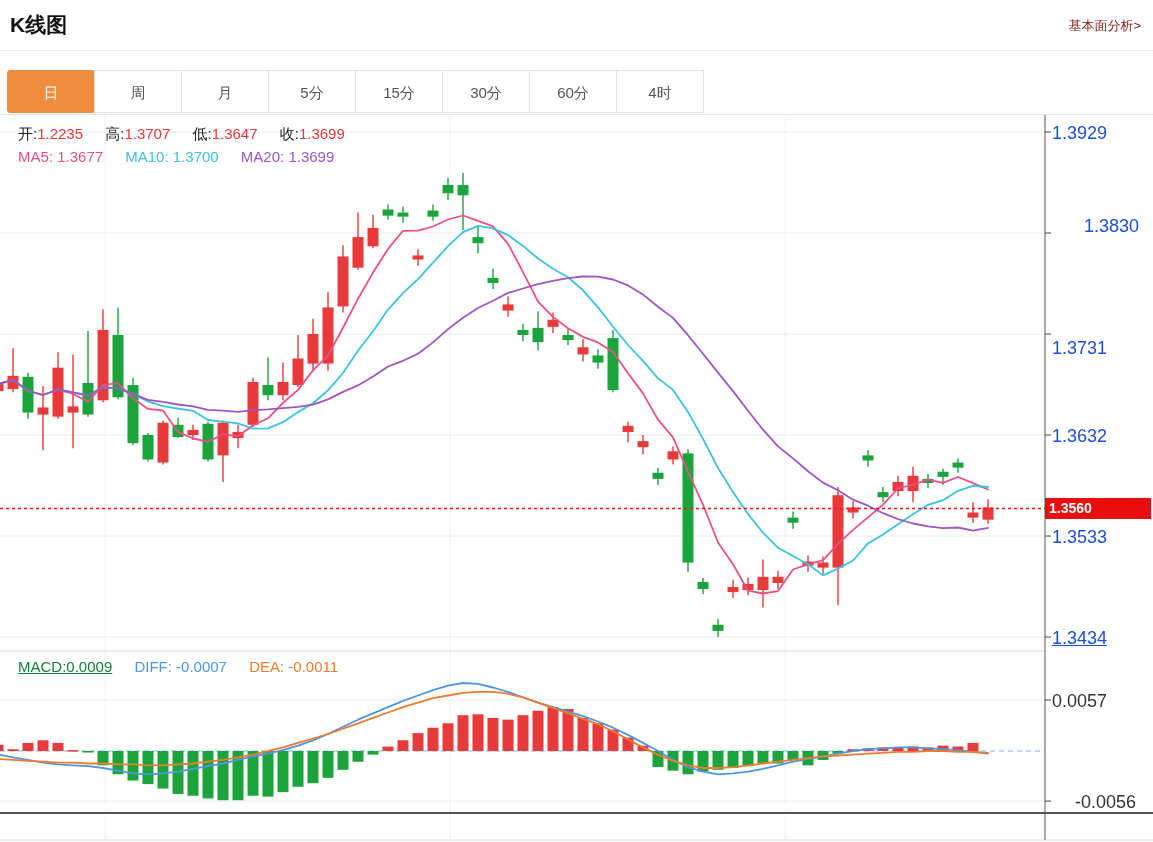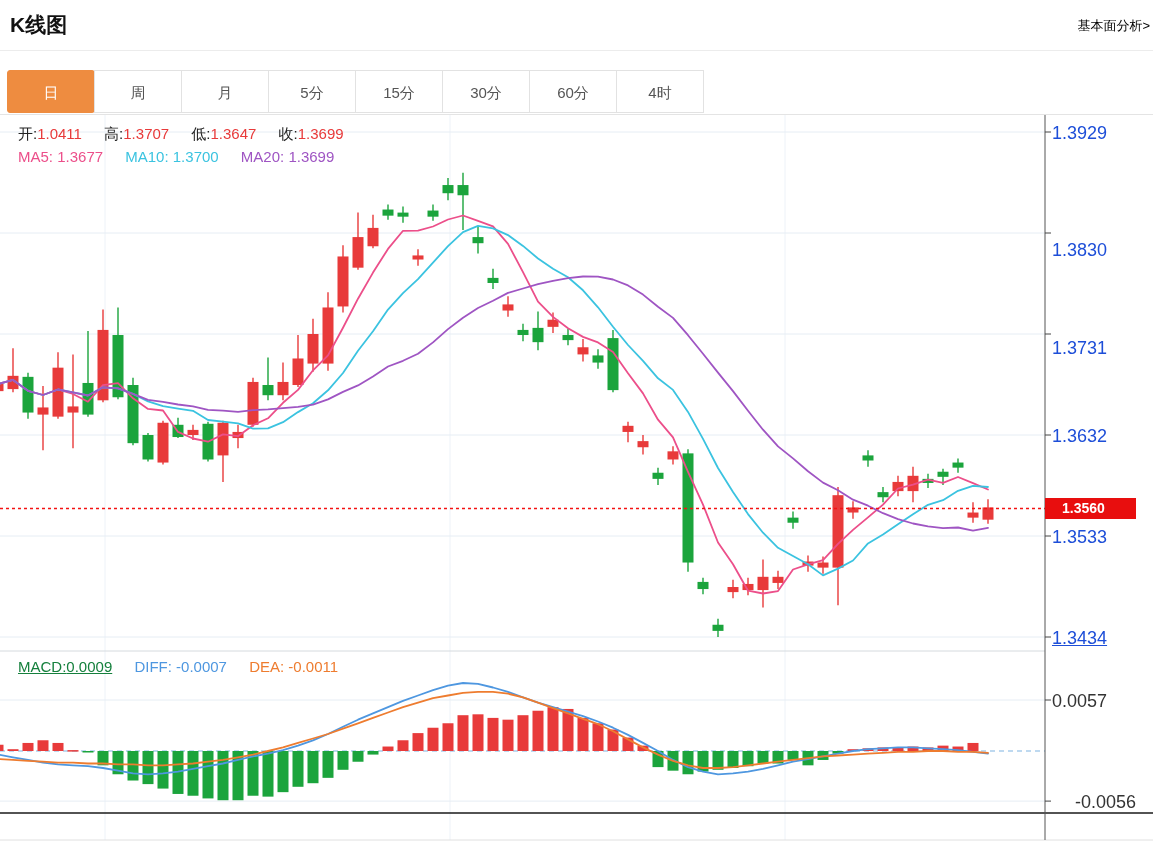--- a/index.html
+++ b/index.html
@@ -1,38 +1,38 @@
 <!DOCTYPE html>
 <html><head>
 <meta charset="utf-8">
 <style>
   html,body{margin:0;padding:0;background:#fff;}
   #app{position:relative;width:1153px;height:842px;overflow:hidden;
        font-family:"Liberation Sans","DejaVu Sans",sans-serif;background:#fff;}
   .abs{position:absolute;}
   #page-title{left:10px;top:11px;font-size:21px;font-weight:bold;color:#111;}
-  #fundamental-link{right:3px;top:17px;font-size:13px;color:#000000;cursor:pointer;}
+  #fundamental-link{right:12px;top:17px;font-size:13px;color:#7f1d1d;cursor:pointer;}
   #header-rule{left:0;top:50px;width:1153px;border-top:1px solid #ececec;}
   #tabbar{left:8px;top:70px;display:flex;}
   .tab{width:88px;height:43px;line-height:43px;text-align:center;font-size:15px;color:#555;
        background:#fff;border:1px solid #e2e2e2;margin-left:-1px;box-sizing:border-box;cursor:pointer;}
   .tab.active{background:#ee8c40;border-color:#ee8c40;color:#fff;border-radius:3px;}
   #tabbar-rule{left:0;top:114px;width:1153px;border-top:1px solid #e4e4e4;}
   .info-row{font-size:15px;white-space:nowrap;}
   .info-row .grp{margin-right:18px;}
   .lbl-dark{color:#222;}
   .val-red{color:#e83a3a;}
   #ohlc-row{left:18px;top:125px;}
   #ma-row{left:18px;top:148px;}
   #macd-row{left:18px;top:658px;}
   #kdj-row{left:22px;top:819px;font-size:14px;}
   .axis-label{position:absolute;left:1052px;font-size:18px;color:#1d4ed8;}
   .macd-axis-label{position:absolute;left:1052px;font-size:18px;color:#333;}
-  #price-tag{left:1045px;top:498px;width:91px;height:21px;line-height:21px;
-             padding-left:17px;box-sizing:border-box;font-size:14px;font-weight:bold;color:#fff;}
+  #price-tag{left:1045px;top:498px;width:106px;height:21px;line-height:21px;
+             padding-left:4px;box-sizing:border-box;font-size:14px;font-weight:bold;color:#fff;}
   #chart-svg{left:0;top:0;}
 </style>
 </head>
 <body>
 
 <div id="app">
 
   <div class="abs" id="page-title">K线图</div>
   <div class="abs" id="fundamental-link">基本面分析&gt;</div>
   <div class="abs" id="header-rule"></div>
@@ -288,21 +288,21 @@
       <line x1="1045" y1="233" x2="1051" y2="233" stroke="#444" stroke-width="1"></line>
       <line x1="1045" y1="334" x2="1051" y2="334" stroke="#444" stroke-width="1"></line>
       <line x1="1045" y1="435" x2="1051" y2="435" stroke="#444" stroke-width="1"></line>
       <line x1="1045" y1="536" x2="1051" y2="536" stroke="#444" stroke-width="1"></line>
       <line x1="1045" y1="637" x2="1051" y2="637" stroke="#444" stroke-width="1"></line>
       <line x1="1045" y1="700" x2="1051" y2="700" stroke="#444" stroke-width="1"></line>
       <line x1="1045" y1="801.1052631578948" x2="1051" y2="801.1052631578948" stroke="#444" stroke-width="1"></line>
     </svg>
 
   <div class="abs info-row" id="ohlc-row">
-    <span class="grp"><span class="lbl-dark">开:</span><span class="val-red">1.0411</span></span>
+    <span class="grp"><span class="lbl-dark">开:</span><span class="val-red">1.2235</span></span>
     <span class="grp"><span class="lbl-dark">高:</span><span class="val-red">1.3707</span></span>
     <span class="grp"><span class="lbl-dark">低:</span><span class="val-red">1.3647</span></span>
     <span class="grp"><span class="lbl-dark">收:</span><span class="val-red">1.3699</span></span>
   </div>
 
   <div class="abs info-row" id="ma-row">
     <span class="grp" id="ma5-seg" style="color: rgb(236, 79, 138);"><span>MA5:</span> <span>1.3677</span></span>
     <span class="grp" id="ma10-seg" style="color: rgb(59, 195, 224);"><span>MA10:</span> <span>1.3700</span></span>
     <span class="grp" id="ma20-seg" style="color: rgb(159, 85, 195); margin-top: 46px;"><span>MA20:</span> <span>1.3699</span></span>
   </div>
@@ -311,21 +311,21 @@
     <span class="grp" id="macd-seg" style="color: #15803d; text-decoration: underline;"><span>MACD:</span><span>0.0009</span></span>
     <span class="grp" id="diff-seg" style="color: rgb(78, 151, 224);"><span>DIFF:</span> <span>-0.0007</span></span>
     <span class="grp" id="dea-seg" style="color: rgb(238, 124, 47);"><span>DEA:</span> <span>-0.0011</span></span>
   </div>
 
 
   <div class="abs" id="price-tag" style="background: rgb(232, 14, 14);">1.3560</div>
 
   <div id="axis-labels">
       <div class="axis-label" style="top: 123px;">1.3929</div>
-      <div class="axis-label" style="top: 240px;">1.3830</div>
+      <div class="axis-label" style="top: 216px; margin-left: 32px;">1.3830</div>
       <div class="axis-label" style="top: 338px;">1.3731</div>
       <div class="axis-label" style="top: 426px;">1.3632</div>
       <div class="axis-label" style="top: 527px;">1.3533</div>
       <div class="axis-label" style="top: 628px; text-decoration: underline;">1.3434</div>
       <div class="macd-axis-label" style="top: 691px;">0.0057</div>
       <div class="macd-axis-label" style="top: 792.105px; margin-left: 23px;">-0.0056</div>
     </div>
 
 </div>
 

